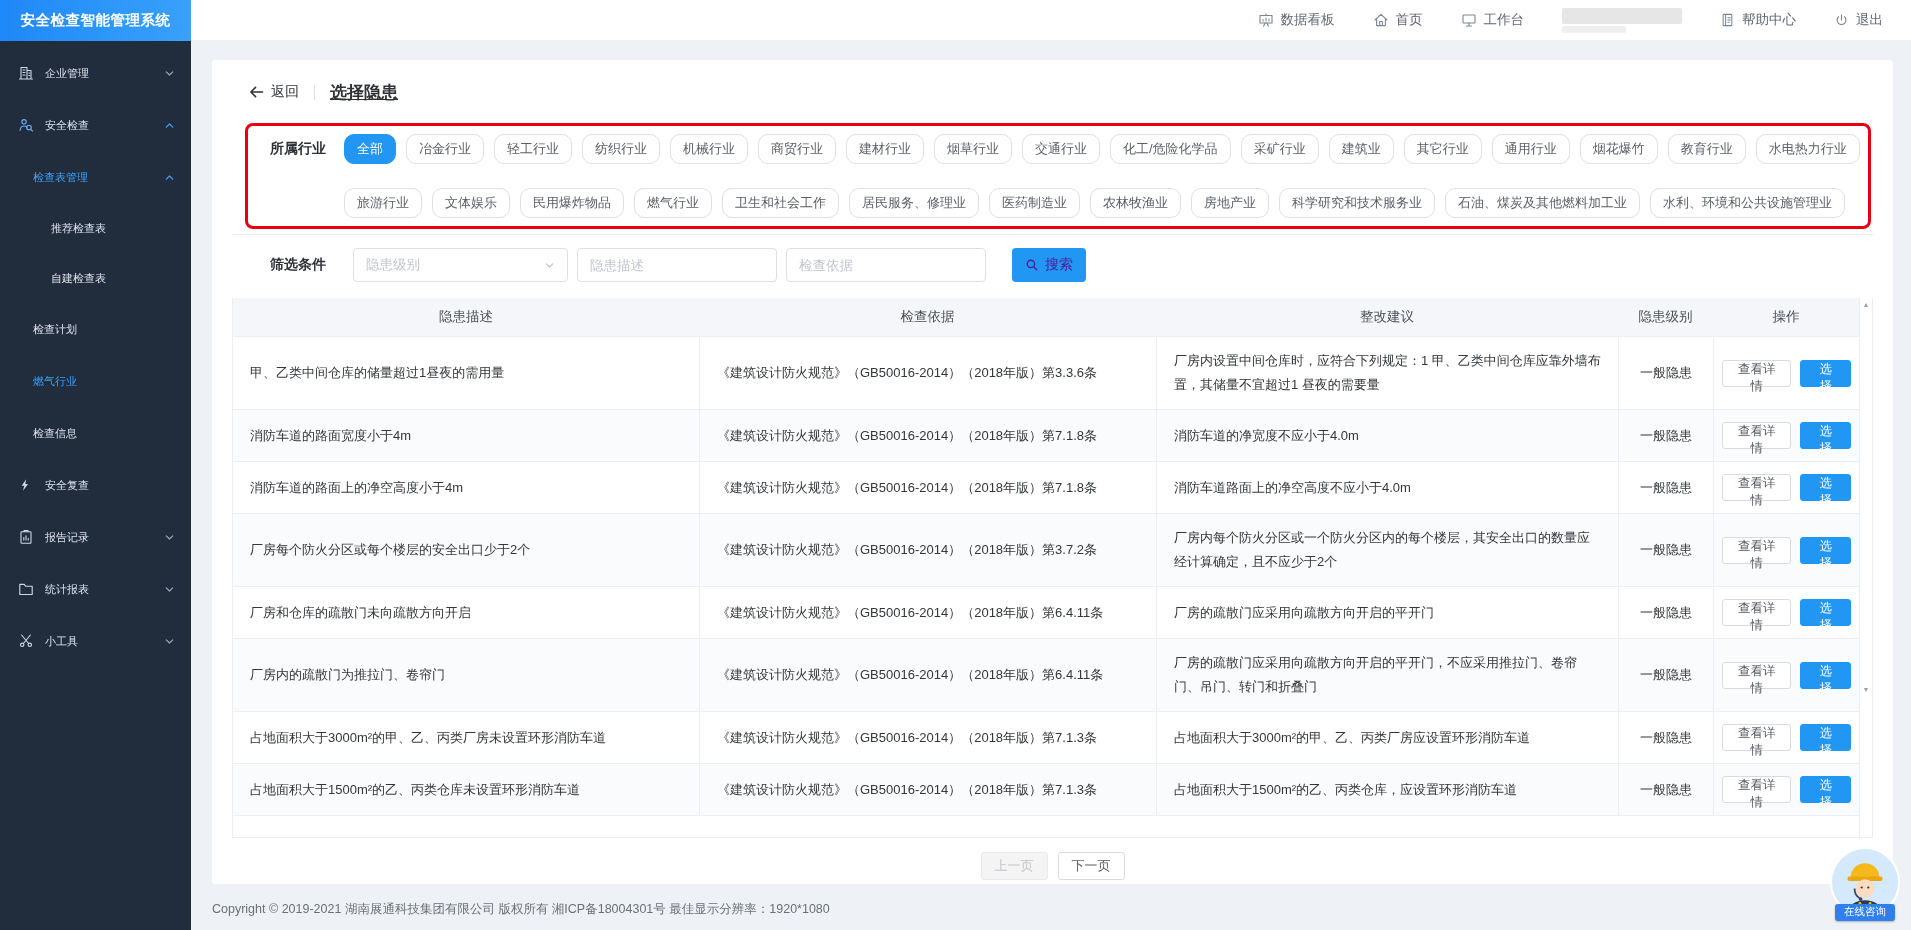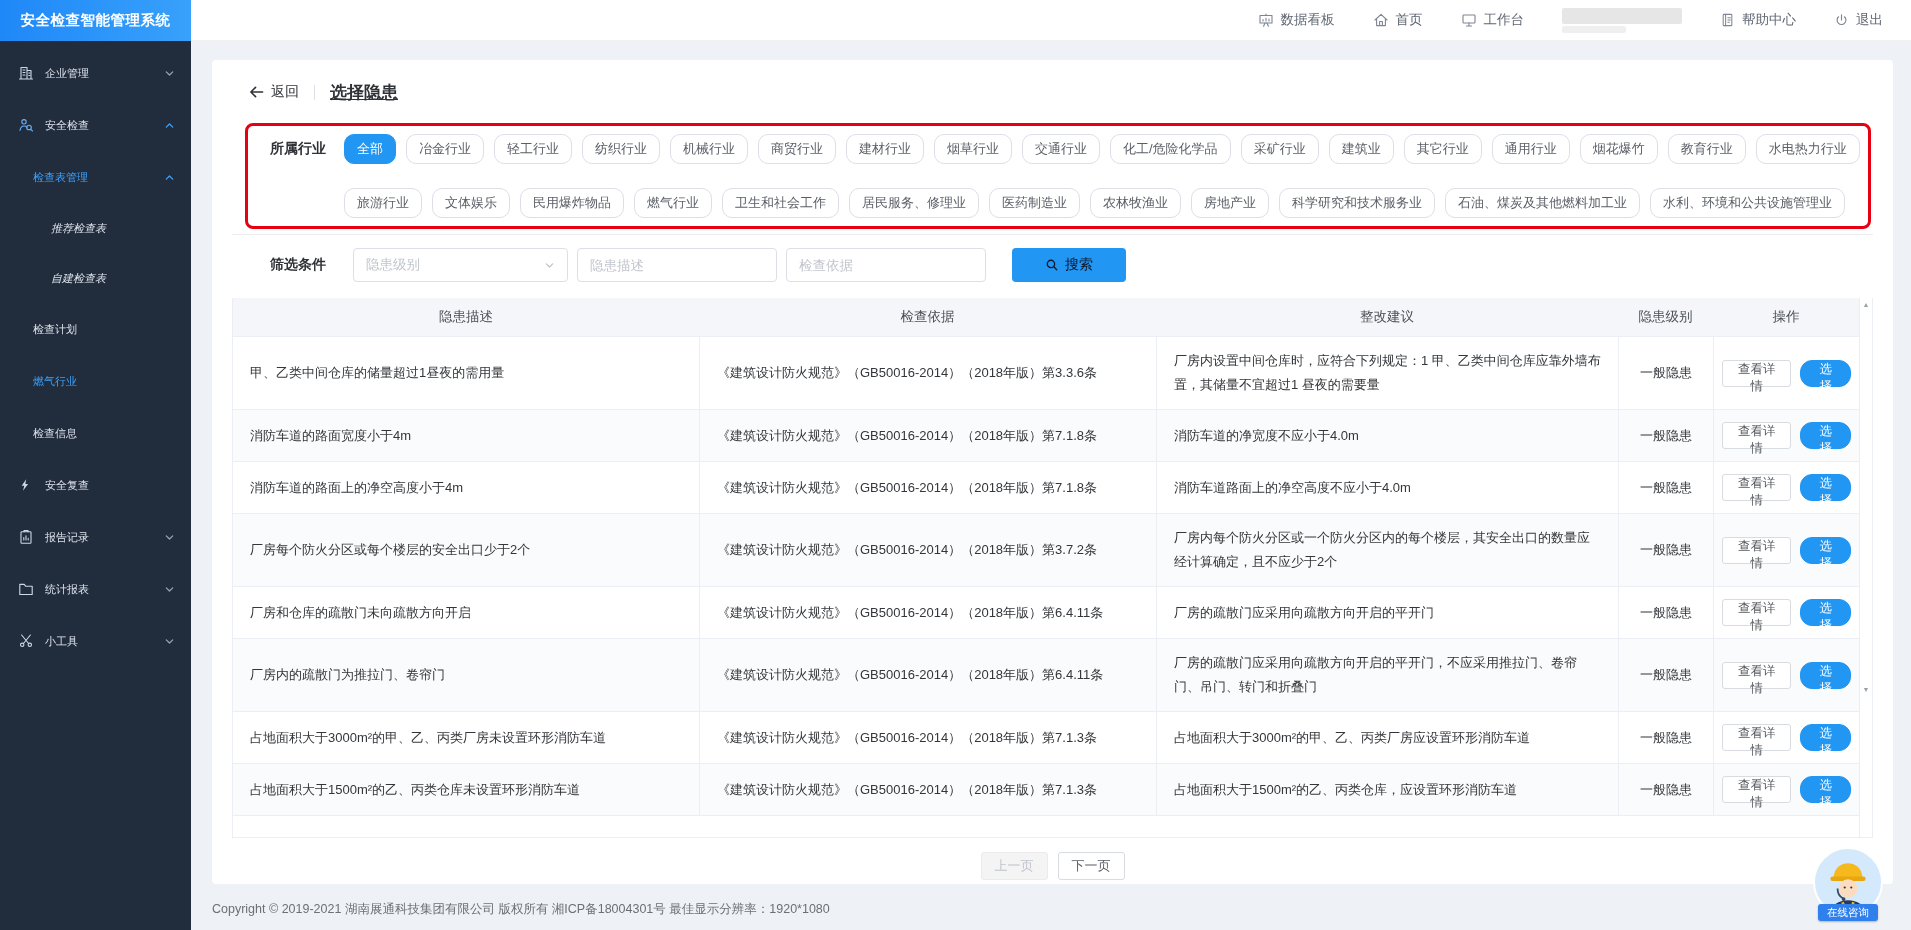--- a/index.html
+++ b/index.html
@@ -8,21 +8,21 @@
   .app { display:flex; width:1911px; height:930px; }
 
   
   .sidebar { width:191px; flex:none; background:#212c3c; display:flex; flex-direction:column; }
   .logo { height:41px; flex:none; background:linear-gradient(90deg,#1f88f8,#38a1fb);
     color:#fff; font-size:14.5px; font-weight:bold; display:flex; align-items:center; justify-content:center; letter-spacing:0.5px; }
   .side-nav { flex:1; padding-top:6px; }
   .nav-item { height:52px; display:flex; align-items:center; color:#dde3ed; font-size:11px; cursor:pointer; position:relative; }
   .nav-item.lvl0 { padding-left:18px; }
   .nav-item.lvl1 { padding-left:33px; }
-  .nav-item.lvl2 { padding-left:51px; height:50px;font-style:italic; }
+  .nav-item.lvl2 { padding-left:51px; height:50px; }
   .nav-item .icon { width:18px; height:16px; margin-right:9px; display:flex; align-items:center; color:#cfd8e6; }
   .nav-item .icon.blue { color:#6caef7; }
   .nav-item .chev { position:absolute; right:16px; color:#98a3b5; display:flex; }
   .nav-item .chev.up svg { transform:rotate(180deg); }
   .nav-item .chev.blue { color:#3da2fc; }
   .nav-item.active-text .nav-label { color:#3da2fc; }
 
   
   .main { flex:1; display:flex; flex-direction:column; min-width:0; }
   .topbar { height:41px; flex:none; background:#fff; display:flex; align-items:center;
@@ -55,56 +55,56 @@
   .tag.active { background:#2196f3; border-color:#2196f3; color:#fff; }
 
   .filter-row { display:flex; align-items:center; padding:13px 0 12px 0; gap:9px; }
   .filter-label { width:74px; margin-left:38px; flex:none; font-weight:bold; font-size:14px; color:#2f3237; }
   .select { width:215px; height:34px; border:1px solid #dcdfe6; border-radius:4px; background:#fff;
     display:flex; align-items:center; justify-content:space-between; padding:0 12px; color:#c0c4cc; font-size:13.5px; cursor:pointer; }
   .select .icon { display:flex; color:#c0c4cc; }
   .txt-input { width:200px; height:34px; border:1px solid #dcdfe6; border-radius:4px; padding:0 12px;
     font-size:13.5px; color:#333; font-family:inherit; outline:none; }
   .txt-input::placeholder { color:#c0c4cc; }
-  .search-btn { margin-left:17px; height:34px; padding:0 33px; background:#2196f3; color:#0f172a; border:none;
+  .search-btn { margin-left:17px; height:34px; padding:0 13px; background:#2196f3; color:#4c1d95; border:none;
     border-radius:4px; font-size:14px; display:flex; align-items:center; gap:6px; cursor:pointer; font-family:inherit; }
   .search-btn .icon { display:flex; }
 
   
   .tbl { display:flex; border:1px solid #ebeef5; border-top:none; margin-top:4px; }
   .tbl-main { flex:1; min-width:0; }
   .t-head { display:grid; grid-template-columns:466px 457px 462px 95px 1fr; background:#f4f6fa;
     height:38px; align-items:center; }
   .t-head .hc { text-align:center; font-size:13.5px; color:#4a4e55; }
   .t-row { display:grid; grid-template-columns:466px 457px 462px 95px 1fr; border-top:1px solid #ebeef5;
     background:#fff; min-height:50px; }
   .t-row:nth-child(even) { background:#fafbfc; }
   .cell { display:flex; align-items:center; padding:12px 17px; font-size:13px; color:#33363a; line-height:1.85; }
   .cell + .cell { border-left:1px solid #ebeef5; }
   .cell.center { justify-content:center; text-align:center; padding:12px 6px; }
   .cell.actions { justify-content:center; gap:9px; padding:12px 8px; }
   .btn-view { background:#fff; border:1px solid #d8dbe0; color:#55585e; font-size:12.5px; height:27px;
     padding:0 11px; border-radius:3px; cursor:pointer; font-family:inherit; }
   .btn-select { background:#2196f3; border:1px solid #2196f3; color:#fff; font-size:12.5px; height:27px;
-    padding:0 13px; border-radius:12px; cursor:pointer; font-family:inherit; }
+    padding:0 13px; border-radius:3px; cursor:pointer; font-family:inherit; }
   .empty-row { height:22px; border-top:1px solid #ebeef5; }
   .tbl-scroll { width:13px; flex:none; border-left:1px solid #ebeef5; position:relative;
     color:#9aa0a8; font-size:7px; background:#fff; }
   .scroll-up { position:absolute; top:3px; left:0; right:0; text-align:center; }
   .scroll-down { position:absolute; top:72%; left:0; right:0; text-align:center; }
 
   .pagination { display:flex; justify-content:center; gap:10px; padding:14px 0; }
   .pg { height:28px; padding:0 13px; font-size:13px; border-radius:3px; font-family:inherit; cursor:pointer; }
   .pg.prev { background:#f4f4f5; color:#c0c4cc; border:1px solid #ebebee; }
   .pg.next { background:#fff; color:#5a5e66; border:1px solid #d8dbe0; }
 
   .footer { color:#6b7077; font-size:12.5px; padding:17px 0 0 0; }
 
   
-  .chat { position:fixed; right:23px; bottom:3px; width:80px; height:80px; cursor:pointer; z-index:20; }
+  .chat { position:fixed; right:6px; bottom:3px; width:80px; height:80px; cursor:pointer; z-index:20;font-family:Liberation Mono, monospace; }
   .chat-circle { position:absolute; left:5px; top:0; width:70px; height:70px; border-radius:50%;
     background:#d4e9fc; border:2px solid #fff; overflow:hidden; display:flex; justify-content:center; }
   .chat-label { position:absolute; left:10px; bottom:6px; width:60px; height:17px; line-height:17px;
     background:#2f80ed; color:#fff; font-size:10.5px; text-align:center; border-radius:3px;
     box-shadow:0 1px 2px rgba(0,0,0,0.25); }
 </style>
 </head>
 <body>
 
 <div class="app">

